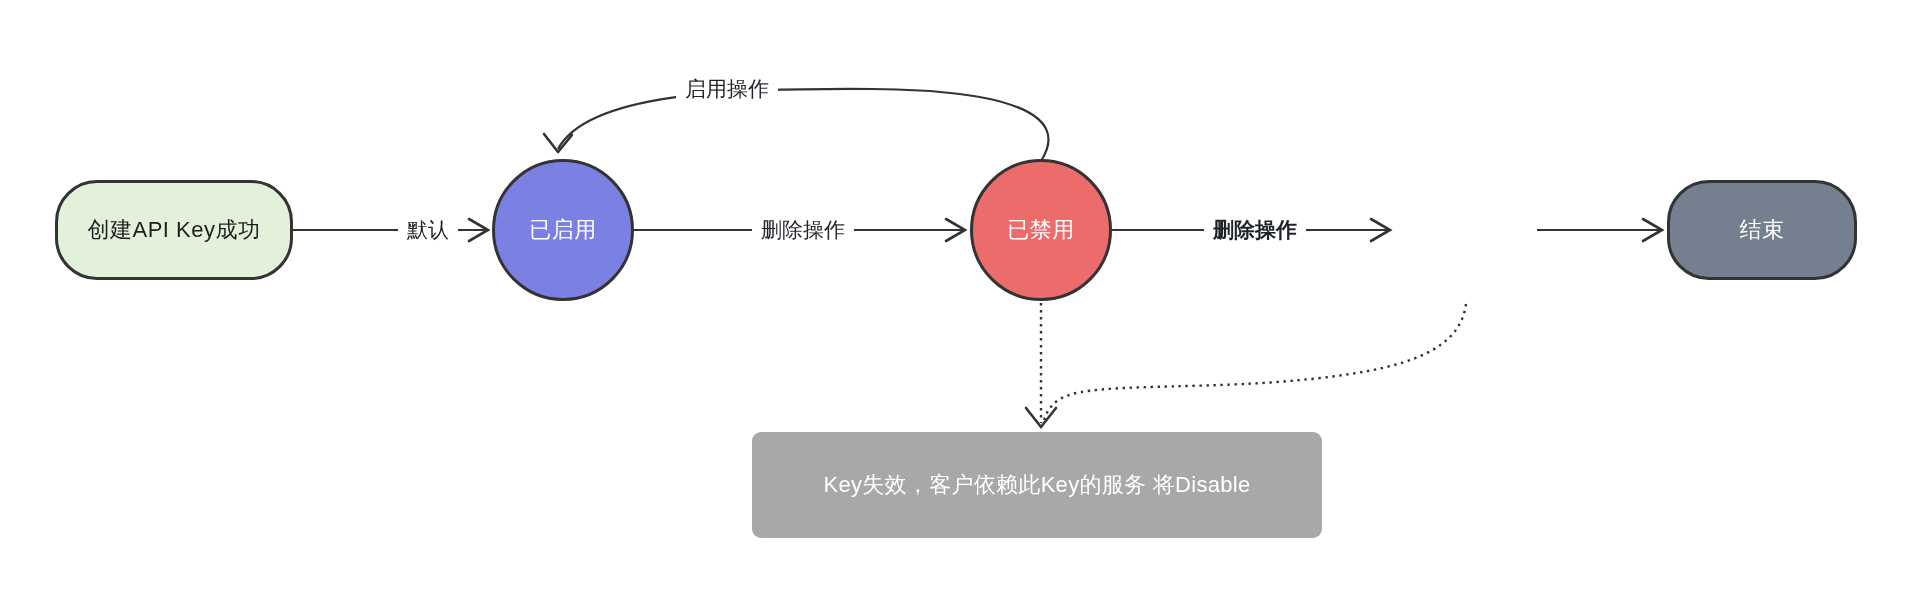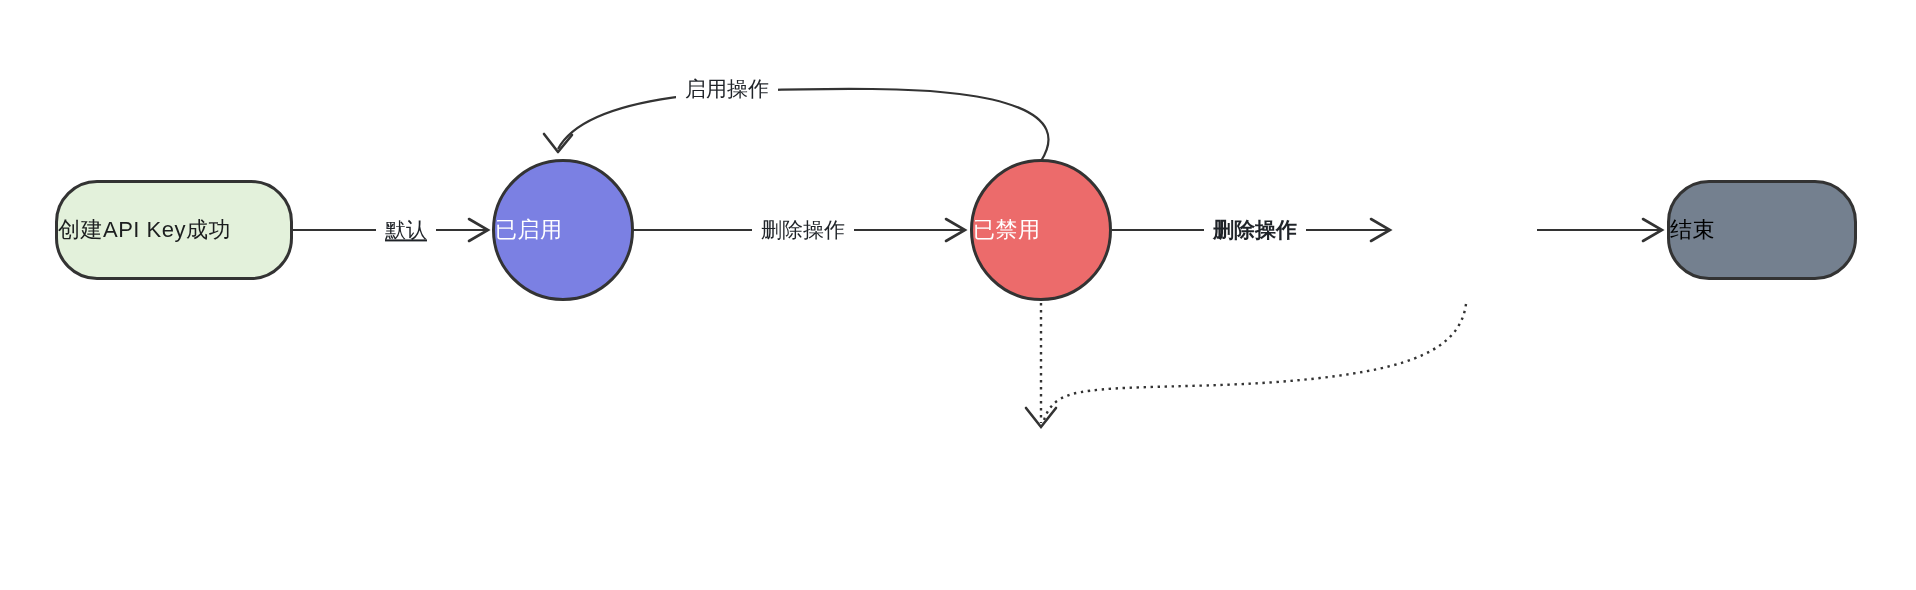--- a/index.html
+++ b/index.html
@@ -21,21 +21,21 @@
     stroke: #333333;
     stroke-width: 2.2;
   }
   #edge-layer path.arrow-wing { stroke-width: 2.6; stroke-linecap: round; }
   #edge-layer path.dotted { stroke-dasharray: 2.4 4.6; stroke-width: 2.4; }
   .node {
     position: absolute;
     box-sizing: border-box;
     display: flex;
     align-items: center;
-    justify-content: flex-start;
+    justify-content: center;
     text-align: center;
     border: 3px solid #333333;
     font-size: 22px;
     font-weight: 500;
     letter-spacing: 0.5px;
   }
   .stadium { border-radius: 42px; }
   .circle  { border-radius: 50%; }
   .circle.dotted-border { border-style: dotted; }
   .note-box {
@@ -97,23 +97,26 @@
 
   <div class="node circle" style="left: 492px; top: 159px; width: 142px; height: 142px; background-color: rgb(123, 128, 227); color: rgb(255, 255, 255);">
     <span>已启用</span>
   </div>
 
   <div class="node circle" style="left: 970px; top: 159px; width: 142px; height: 142px; background-color: rgb(236, 107, 107); color: rgb(255, 255, 255);">
     <span>已禁用</span>
   </div>
 
 
-  <div class="node stadium" style="left: 1667px; top: 180px; width: 190px; height: 100px; background-color: rgb(116, 128, 143); color: #000000;">
+  <div class="node stadium" style="left: 1667px; top: 180px; width: 190px; height: 100px; background-color: rgb(116, 128, 143); color: #ffffff;">
     <span>结束</span>
   </div>
 
+  <div class="note-box" style="left: 752px; top: 432px; width: 570px; height: 106px; background-color: rgb(168, 168, 168); color: rgb(255, 255, 255);">
+    <span>Key失效，客户依赖此Key的服务 将Disable</span>
+  </div>
 
-  <span class="edge-label" style="left:406px; top:230px;text-decoration:underline;">默认</span>
+  <span class="edge-label" style="left:428px; top:230px;">默认</span>
   <span class="edge-label" style="left:803px; top:230px;">删除操作</span>
   <span class="edge-label" style="left:727px; top:89px;">启用操作</span>
   <span class="edge-label" style="left:1255px; top:230px;font-weight:bold;">删除操作</span>
 
 </div>
 
 </body></html>

